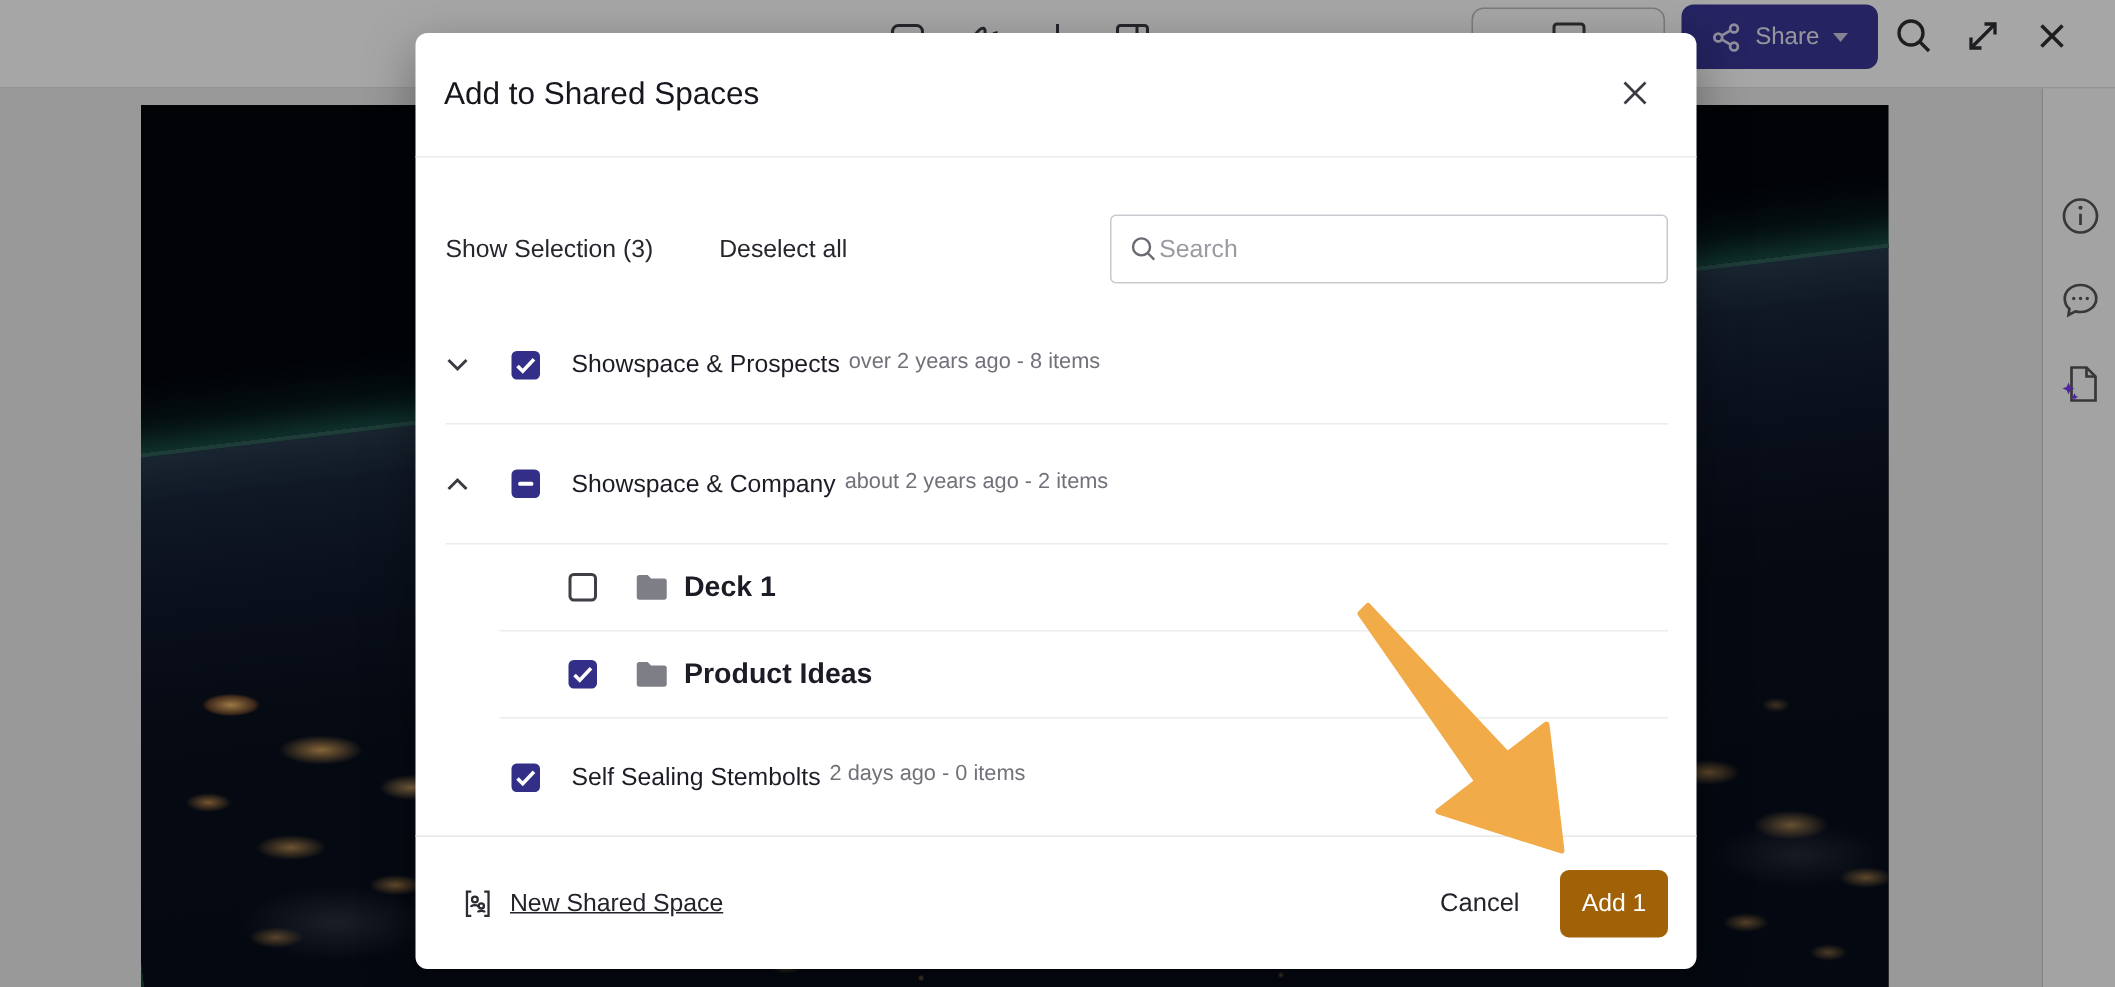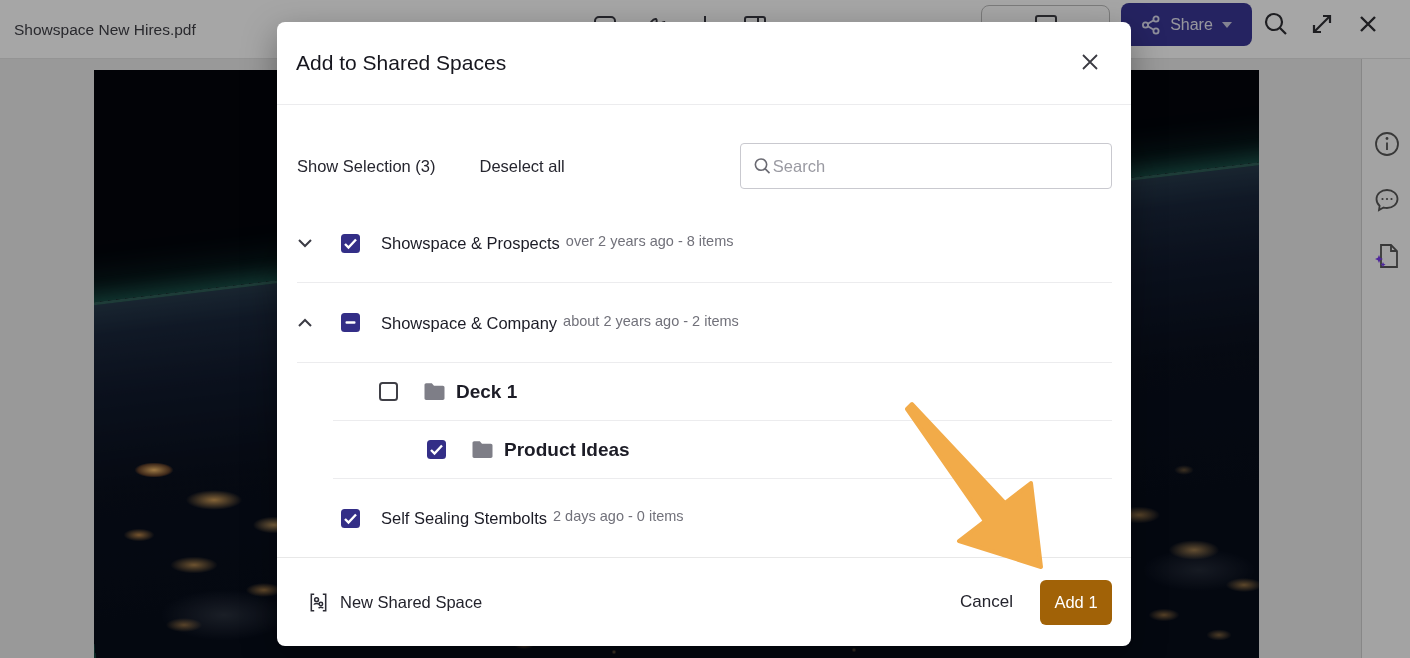--- a/index.html
+++ b/index.html
@@ -88,21 +88,21 @@
   .search-wrap { position:absolute; left:463px; top:0; width:372px; height:46px; border:1px solid #c9c9cf;
                  border-radius:4px; display:flex; align-items:center; padding:0 12px; gap:1px; background:#fff; }
   .search-wrap input { border:none; outline:none; font-size:16.5px; color:#33333c; width:100%;
                        font-family:"Liberation Sans", sans-serif; }
   .search-wrap input::placeholder { color:#9a9aa2; }
 
   .row { position:absolute; left:0; width:100%; display:flex; align-items:center; cursor:pointer; }
   .row-1 { top:182px; height:78px; }
   .row-2 { top:261px; height:79px; }
   .sub-1 { top:341px; height:57px; }
-  .sub-2 { top:399px; height:57px;margin-left:48px; }
+  .sub-2 { top:399px; height:57px; }
   .row-3 { top:457px; height:78px; }
   .div-line { position:absolute; height:1px; background:#ececee; right:19px; }
   .dl-1 { top:260px; left:20px; } .dl-2 { top:340px; left:20px; }
   .dl-3 { top:398px; left:56px; } .dl-4 { top:456px; left:56px; }
 
   .chev { width:16px; height:16px; margin-left:20px; cursor:pointer; flex:none; }
   .cb { width:19px; height:19px; border-radius:3.5px; flex:none; cursor:pointer; position:relative; }
   .cb.filled { background:#332e87; }
   .cb.empty { background:#fff; border:2px solid #3f3f46; }
   .cb-main { margin-left:28px; }
@@ -112,42 +112,41 @@
 
   .item-text { margin-left:21px; display:flex; flex-direction:row; gap:6px; }
   .item-name { font-size:16.5px; color:#1c1c26; line-height:20px; }
   .item-meta { font-size:14.5px; color:#71717a; line-height:17px; }
   .folder { width:23px; height:19px; margin-left:25px; flex:none; }
   .sub-name { margin-left:10px; font-size:19px; color:#1c1c26;font-weight:bold; }
 
   .m-footer { position:absolute; left:0; top:535px; width:100%; height:89px; border-top:1px solid #e8e8e8;
               display:flex; align-items:center; }
   .new-space { display:flex; align-items:center; gap:10px; margin-left:30px; background:none; border:none;
-               font-size:16.5px; color:#23232c; cursor:pointer; font-family:"Liberation Sans", sans-serif; }
+               font-size:16.5px; color:#23232c; cursor:pointer; font-family:"Liberation Sans", sans-serif;text-decoration:underline; }
   .cancel-btn { background:none; border:none; font-size:17px; color:#23232c; cursor:pointer;
                 margin-left:auto; margin-right:27px; font-family:"Liberation Sans", sans-serif; }
   .add-btn { width:72px; height:45px; border-radius:6px; background:#a16207; color:#fff; border:none;
              font-size:16.5px; cursor:pointer; margin-right:19px; font-family:"Liberation Sans", sans-serif; }
 
   .arrow-layer { position:absolute; inset:0; z-index:20; pointer-events:none; }
 </style>
 </head>
 <body>
 
 <div class="stage">
 
   <div class="canvas-bg"></div>
 
   <div class="earth">
     <div class="ground"></div>
     <div class="lights"></div>
   </div>
 
   <div class="topbar">
-    <div class="doc-title">Showspace New Hires.pdf</div>
 
     <div class="mid-icons">
       <svg class="tico" viewBox="0 0 26 26" fill="none" stroke="#3a3a42" stroke-width="2">
           <rect x="3" y="5" width="20" height="15" rx="4"></rect>
           <path d="M8 20l-2 4"></path>
         </svg>
       <svg class="tico" viewBox="0 0 26 26" fill="none" stroke="#3a3a42" stroke-width="2">
           <path d="M3 20c4-8 8-14 11-13 2 1-1 6 2 6s4-4 7-3"></path>
         </svg>
       <svg class="tico" viewBox="0 0 26 26" fill="none" stroke="#3a3a42" stroke-width="2">

